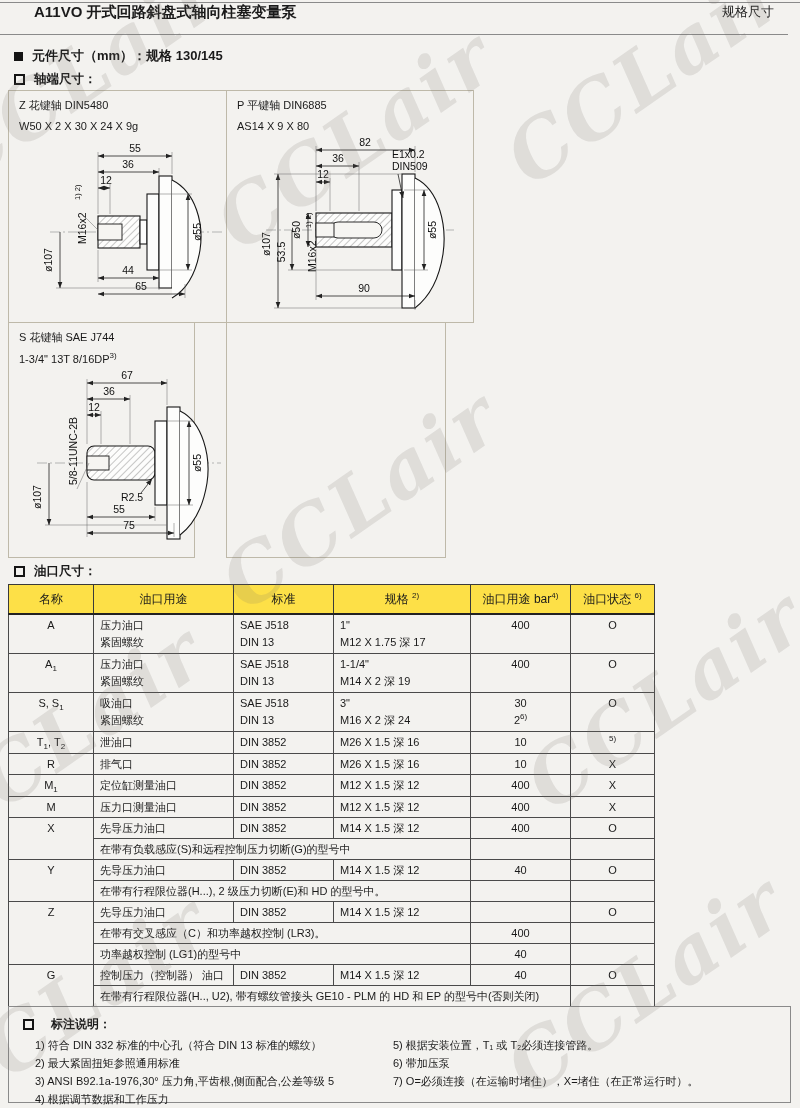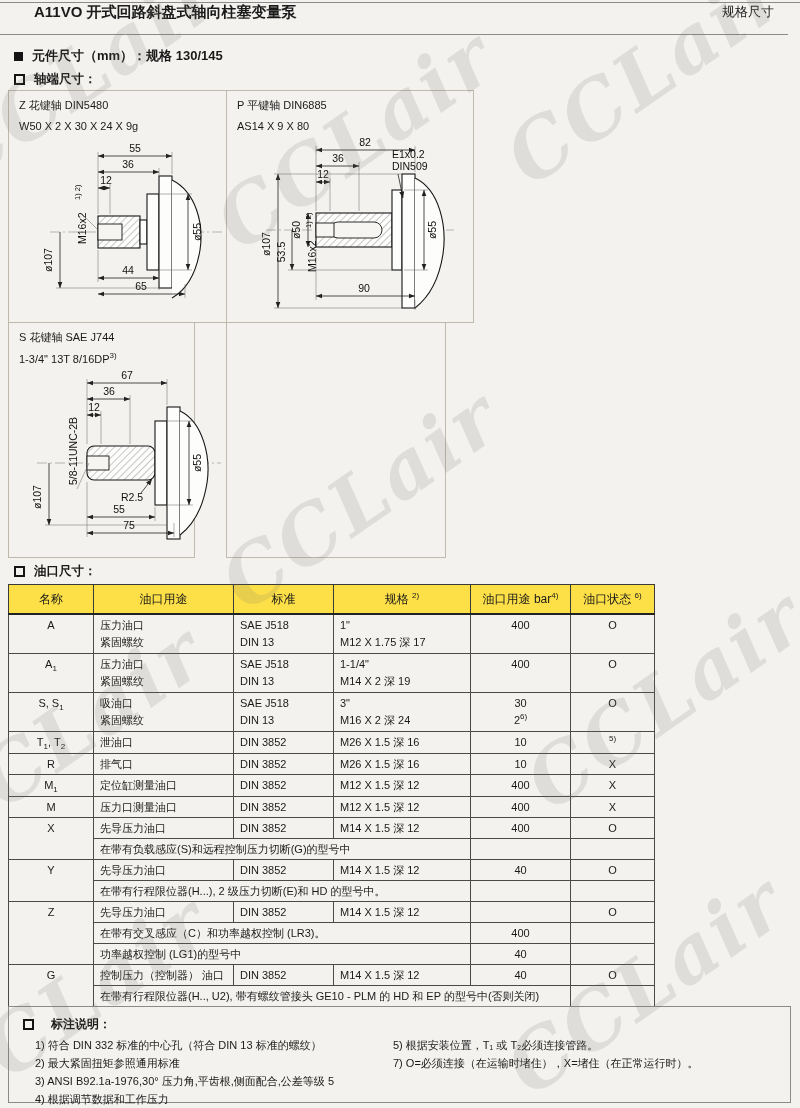--- a/index.html
+++ b/index.html
@@ -421,20 +421,21 @@
     <span>标注说明：</span>
   </div>
   <div class="ncol left">
     <div>1) 符合 DIN 332 标准的中心孔（符合 DIN 13 标准的螺纹）</div>
     <div>2) 最大紧固扭矩参照通用标准</div>
     <div>3) ANSI B92.1a-1976,30° 压力角,平齿根,侧面配合,公差等级 5</div>
     <div>4) 根据调节数据和工作压力</div>
   </div>
   <div class="ncol right">
     <div>5) 根据安装位置，T₁ 或 T₂必须连接管路。</div>
+    <div>6) 带加压泵</div>
     <div>7) O=必须连接（在运输时堵住），X=堵住（在正常运行时）。</div>
   </div>
 </div>
 
 <span class="wm" style="left:-50px;top:120px">CCLair</span>
 <span class="wm" style="left:515px;top:120px">CCLair</span>
 <span class="wm" style="left:225px;top:185px">CCLair</span>
 <span class="wm" style="left:230px;top:545px">CCLair</span>
 <span class="wm" style="left:-65px;top:780px">CCLair</span>
 <span class="wm" style="left:535px;top:745px">CCLair</span>

